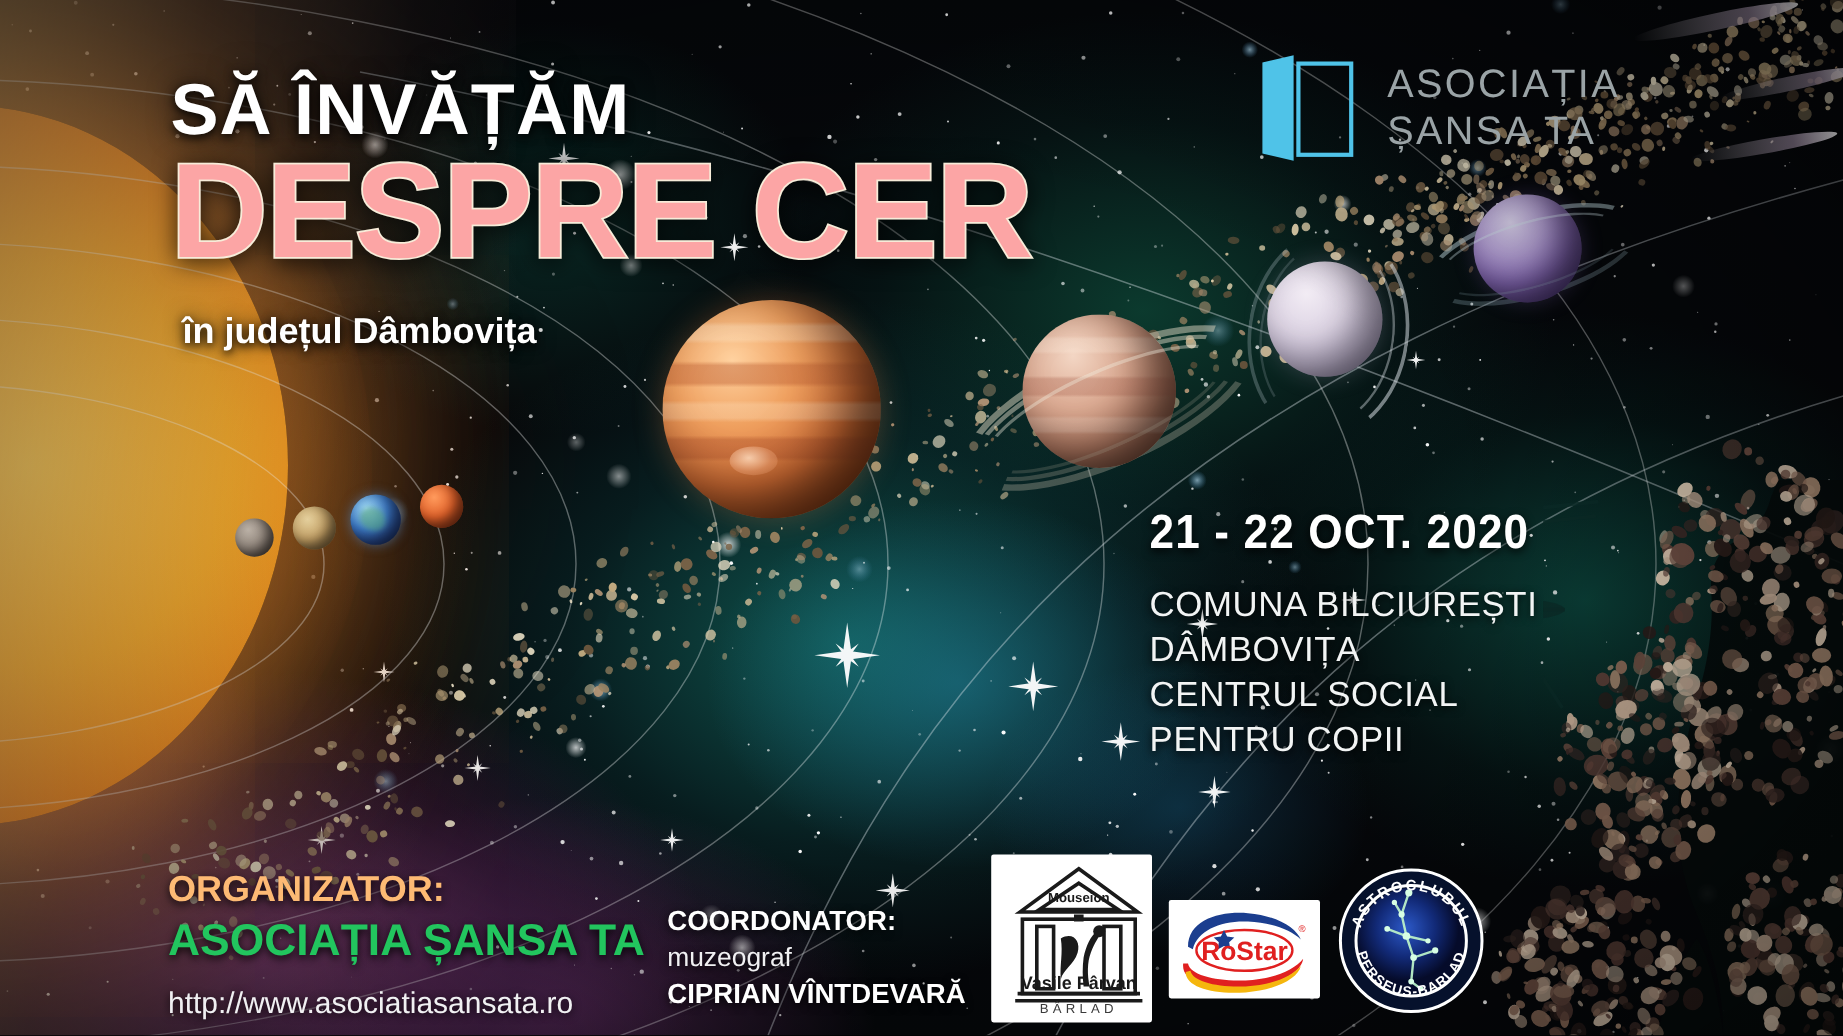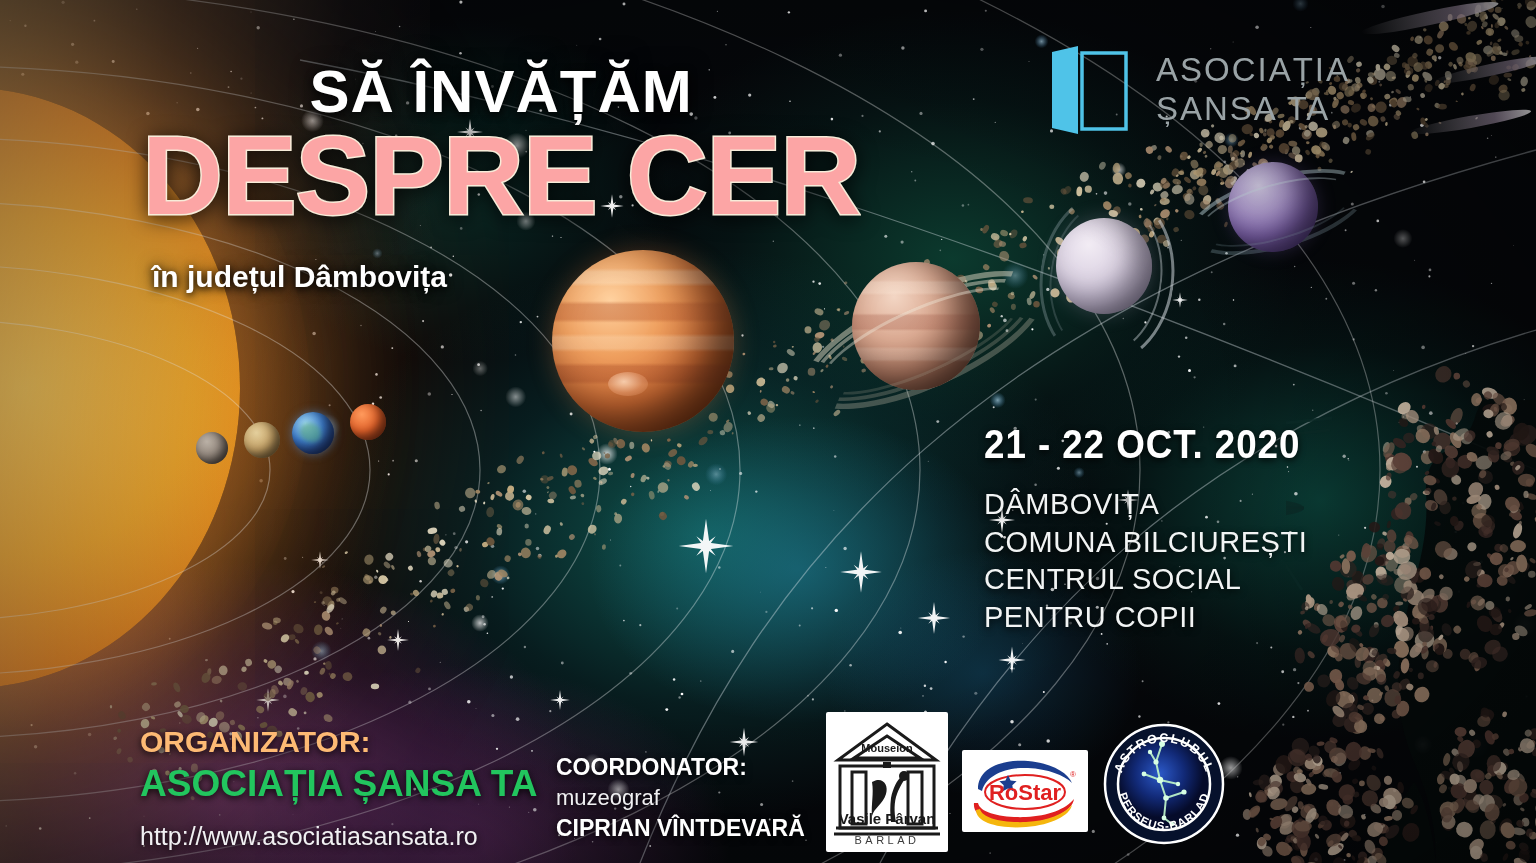--- a/index.html
+++ b/index.html
@@ -120,21 +120,21 @@
     border-color:rgba(210,232,236,.38) transparent rgba(140,170,180,.22) transparent;
     transform:rotate(-16deg);}
 
   
   .belt{position:absolute;}
 
   
   #silhouette{position:absolute;right:0;top:400px;width:250px;height:463px;}
 
   
-  #headline{position:absolute;left:142px;top:62px;z-index:40;text-align:center;}
+  #headline{position:absolute;left:142px;top:62px;z-index:40;}
   .t-sainvatam{
     font-size:60px;font-weight:700;letter-spacing:1px;color:#ffffff;line-height:1;
     font-family:"Liberation Sans",sans-serif;
     text-shadow:0 2px 8px rgba(0,0,0,.9), 0 0 22px rgba(0,0,0,.7);
     white-space:nowrap;
   }
   .t-desprecer{
     font-size:112px;font-weight:700;letter-spacing:-1px;line-height:1;margin-top:-2px;
     color:#fca5a5;
     -webkit-text-stroke:3px #f7ecd9;
@@ -145,21 +145,21 @@
   }
   #subtitle{position:absolute;left:146px;top:256px;z-index:40;}
   .t-sub{
     font-size:30px;font-weight:700;color:#ffffff;line-height:1.42;
     text-shadow:0 2px 7px rgba(0,0,0,.92), 0 0 16px rgba(0,0,0,.8);
     white-space:nowrap;
   }
   .t-sub.i2{padding-left:6px;}
   .t-sub.i3{padding-left:14px;}
 
-  #eventinfo{position:absolute;left:984px;top:424px;z-index:40;}
+  #eventinfo{position:absolute;left:958px;top:424px;z-index:40;}
   .t-date{
     font-size:40px;font-weight:700;color:#ffffff;letter-spacing:1px;line-height:1;
     font-family:"Liberation Sans",sans-serif;
     text-shadow:0 2px 8px rgba(0,0,0,.9);
     transform:scaleX(.92);transform-origin:left center;
     white-space:nowrap;
   }
   .t-venue{
     margin-top:22px;font-size:29px;font-weight:400;color:#f2f4f4;line-height:1.30;
     letter-spacing:.5px;
@@ -177,21 +177,21 @@
   .t-coord-role{font-size:22px;font-weight:400;color:#f0f0f2;line-height:1.36;text-shadow:0 2px 7px rgba(0,0,0,.88);white-space:nowrap;}
   .t-coord-name{font-size:23px;font-weight:700;color:#fff;line-height:1.36;text-shadow:0 2px 7px rgba(0,0,0,.88);white-space:nowrap;}
 
   
   #brandlogo{position:absolute;left:1048px;top:44px;z-index:40;display:flex;align-items:center;gap:22px;}
   .brand-text{color:#9aa3a6;font-size:33px;line-height:1.18;letter-spacing:2px;font-weight:400;white-space:nowrap;}
 
   #logos{position:absolute;left:826px;top:712px;z-index:40;display:flex;align-items:center;gap:14px;}
 
   .logo-box{background:#fff;border-radius:2px;display:flex;align-items:center;justify-content:center;}
-  #logo-museum{width:122px;height:140px;}
+  #logo-museum{width:122px;height:140px;padding-left:12px;}
   #logo-rostar{width:126px;height:82px;margin-top:18px;}
   #logo-astro{width:124px;height:124px;margin-top:4px;background:transparent;}
 </style>
 </head>
 <body>
 
 <div id="poster">
 
   <div class="layer nebula-green"></div>
   <div class="layer nebula-teal"></div>
@@ -2243,22 +2243,22 @@
     <div class="t-desprecer">DESPRE CER</div>
   </div>
 
   <div id="subtitle">
     <div class="t-sub i2">în județul Dâmbovița</div>
   </div>
 
   <div id="eventinfo">
     <div class="t-date">21 - 22 OCT.  2020</div>
     <div class="t-venue">
+      <div>COMUNA BILCIUREȘTI</div>
       <div>DÂMBOVIȚA</div>
-      <div>COMUNA BILCIUREȘTI</div>
       <div>CENTRUL SOCIAL</div>
       <div>PENTRU COPII</div>
     </div>
   </div>
 
   <div id="organizer">
     <div class="t-org-label">ORGANIZATOR:</div>
     <div class="t-org-name">ASOCIAȚIA ȘANSA TA</div>
     <div class="t-org-url">http://www.asociatiasansata.ro</div>
   </div>

